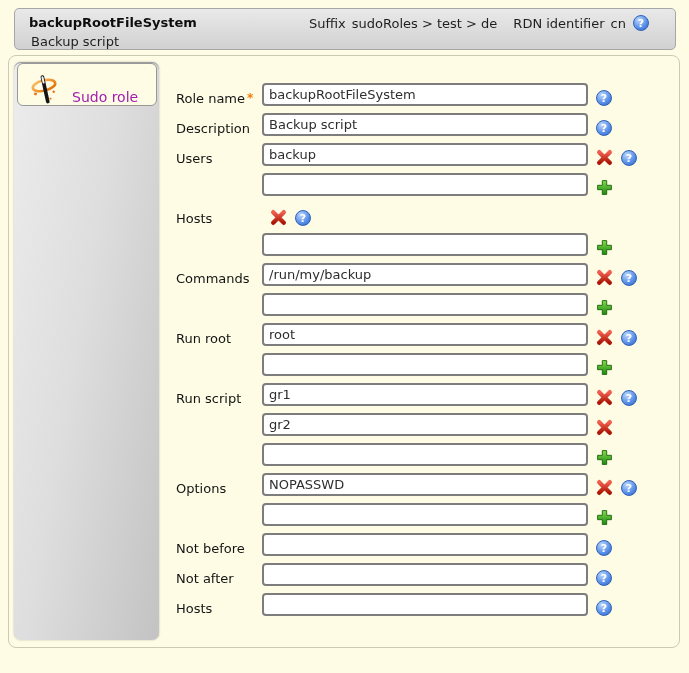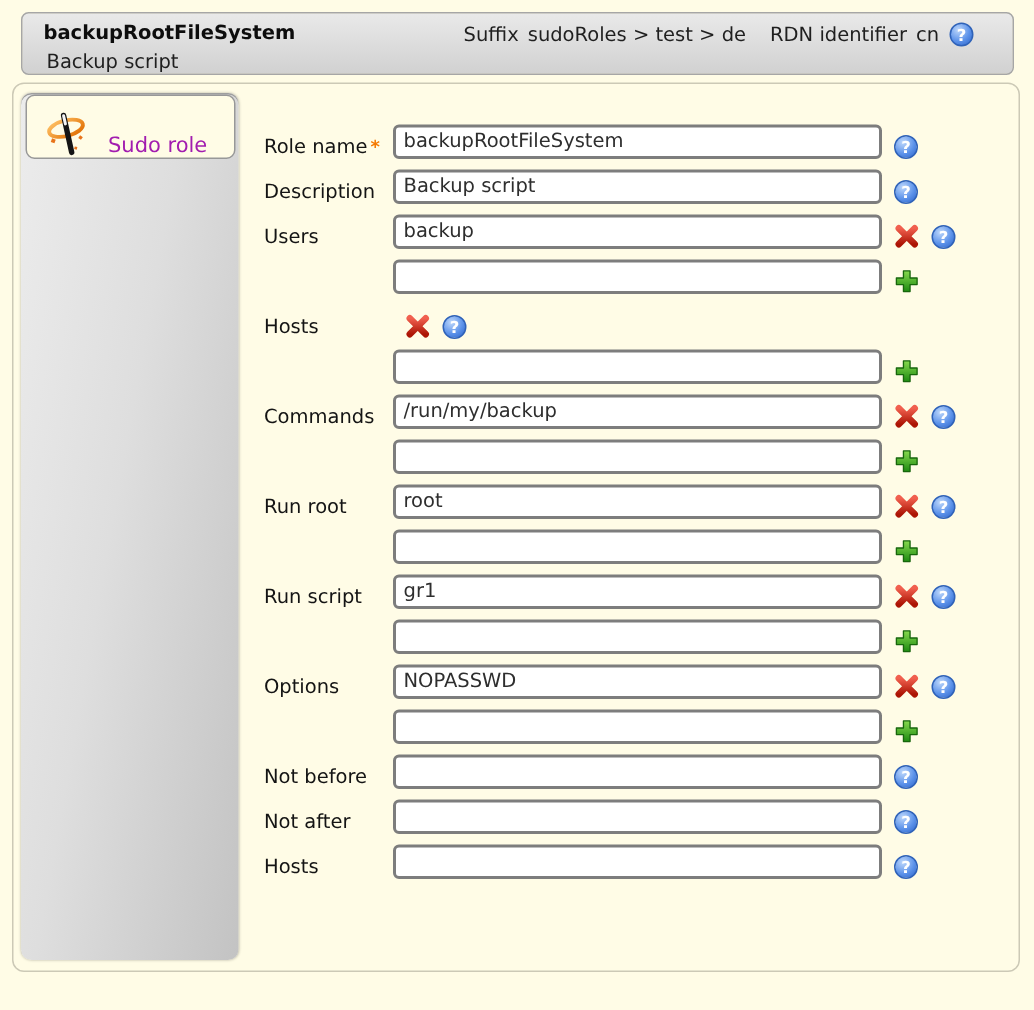--- a/index.html
+++ b/index.html
@@ -220,20 +220,30 @@
     <input class="finput" value="gr1" style="">
     <span class="icon-btn">
         <svg width="17" height="17" viewBox="0 0 17 17">
           <line x1="3.2" y1="3.2" x2="13.8" y2="13.8" stroke="url(#rg)" stroke-width="4.4" stroke-linecap="round"></line>
           <line x1="13.8" y1="3.2" x2="3.2" y2="13.8" stroke="url(#rg)" stroke-width="4.4" stroke-linecap="round"></line>
         </svg>
       </span>
     <span class="help inrow">?</span>
   </div>
 
+  <div class="frow">
+    <span class="flabel"><span></span></span>
+    <input class="finput" value="gr2" style="">
+    <span class="icon-btn">
+        <svg width="17" height="17" viewBox="0 0 17 17">
+          <line x1="3.2" y1="3.2" x2="13.8" y2="13.8" stroke="url(#rg)" stroke-width="4.4" stroke-linecap="round"></line>
+          <line x1="13.8" y1="3.2" x2="3.2" y2="13.8" stroke="url(#rg)" stroke-width="4.4" stroke-linecap="round"></line>
+        </svg>
+      </span>
+  </div>
 
   <div class="frow">
     <span class="flabel"><span></span></span>
     <input class="finput" value="" style="">
     <span class="icon-btn">
         <svg width="17" height="17" viewBox="0 0 17 17">
           <path d="M6.3 1.6 h4.4 v4.7 h4.7 v4.4 h-4.7 v4.7 h-4.4 v-4.7 h-4.7 v-4.4 h4.7 z" fill="url(#gg)" stroke="#17660c" stroke-width="0.9" stroke-linejoin="round"></path>
         </svg>
       </span>
   </div>

